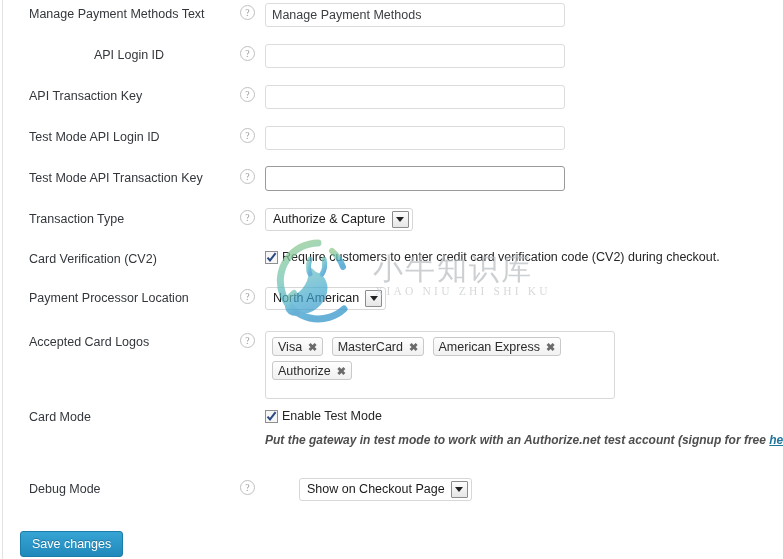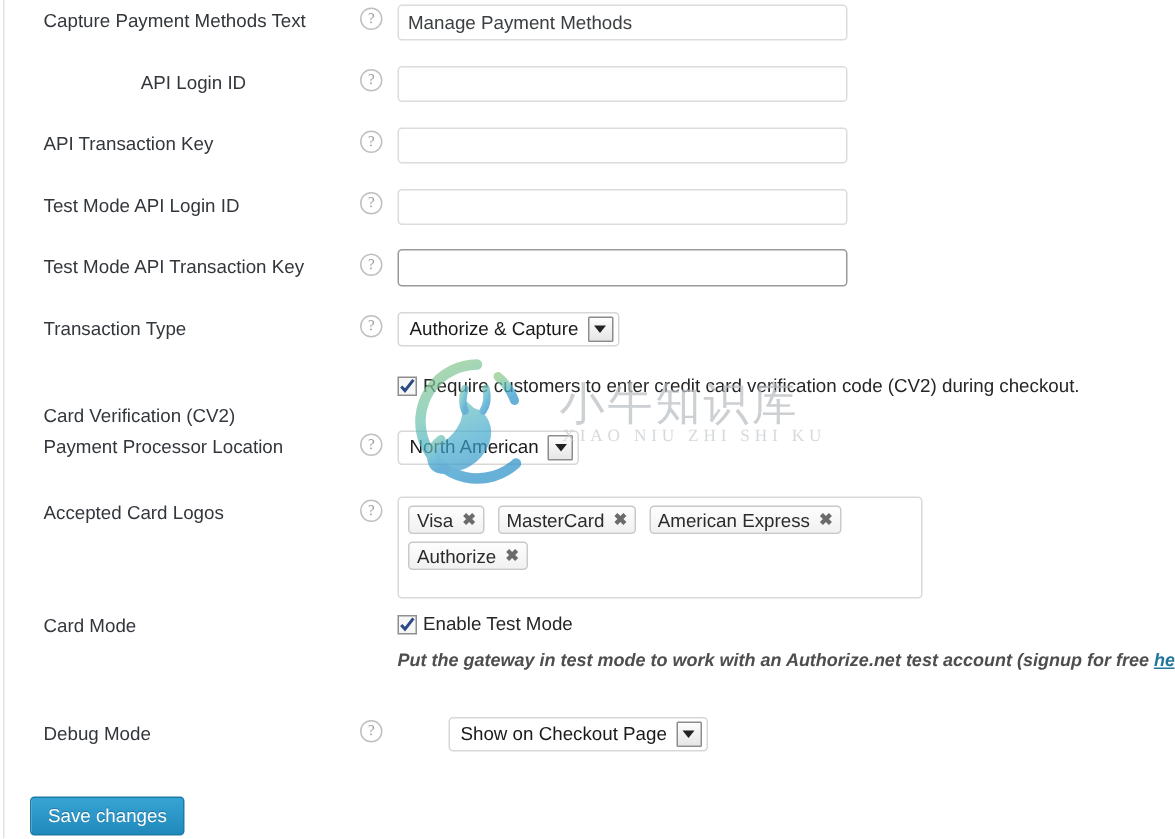--- a/index.html
+++ b/index.html
@@ -250,21 +250,21 @@
   }
 </style>
 </head>
 <body>
 
 <div class="page-edge"></div>
 
 <div class="form-wrap">
 
   <div class="row" style="top:0px;">
-    <div class="lbl" style="top:6px;">Capture Payment Methods Text</div>
+    <div class="lbl" style="top:6px;">Manage Payment Methods Text</div>
     <div class="help" style="top:5px;">?</div>
     <input class="txt" style="top: 3px;" value="Manage Payment Methods">
   </div>
 
   <div class="row" style="top:41px;">
     <div class="lbl" style="top:6px;text-align:center;">API Login ID</div>
     <div class="help" style="top:5px;">?</div>
     <input class="txt" style="top: 3px;" value="">
   </div>
 
@@ -291,21 +291,21 @@
     <div class="help" style="top:5px;">?</div>
     <div class="sel" style="left:265px; top:3px;">
       <span class="sel-text">Authorize &amp; Capture</span>
       <span class="sel-arrow">
           <i></i>
         </span>
     </div>
   </div>
 
   <div class="row" style="top:250px;">
-    <div class="lbl" style="top:19px;">Card Verification (CV2)</div>
+    <div class="lbl" style="top:1px;">Card Verification (CV2)</div>
     <div class="cbx" style="left:265px; top:1px;">
       <svg width="11" height="11" viewBox="0 0 11 11" aria-hidden="true">
         <path d="M1.5 5.6 L4 8.4 L9.6 1.2" fill="none" stroke="#2b4a85" stroke-width="2"></path>
       </svg>
     </div>
     <div class="cbx-label" style="left:282px; top:0px;">Require customers to enter credit card verification code (CV2) during checkout.</div>
   </div>
 
   <div class="row" style="top:287px;">
     <div class="lbl" style="top:3px;">Payment Processor Location</div>

